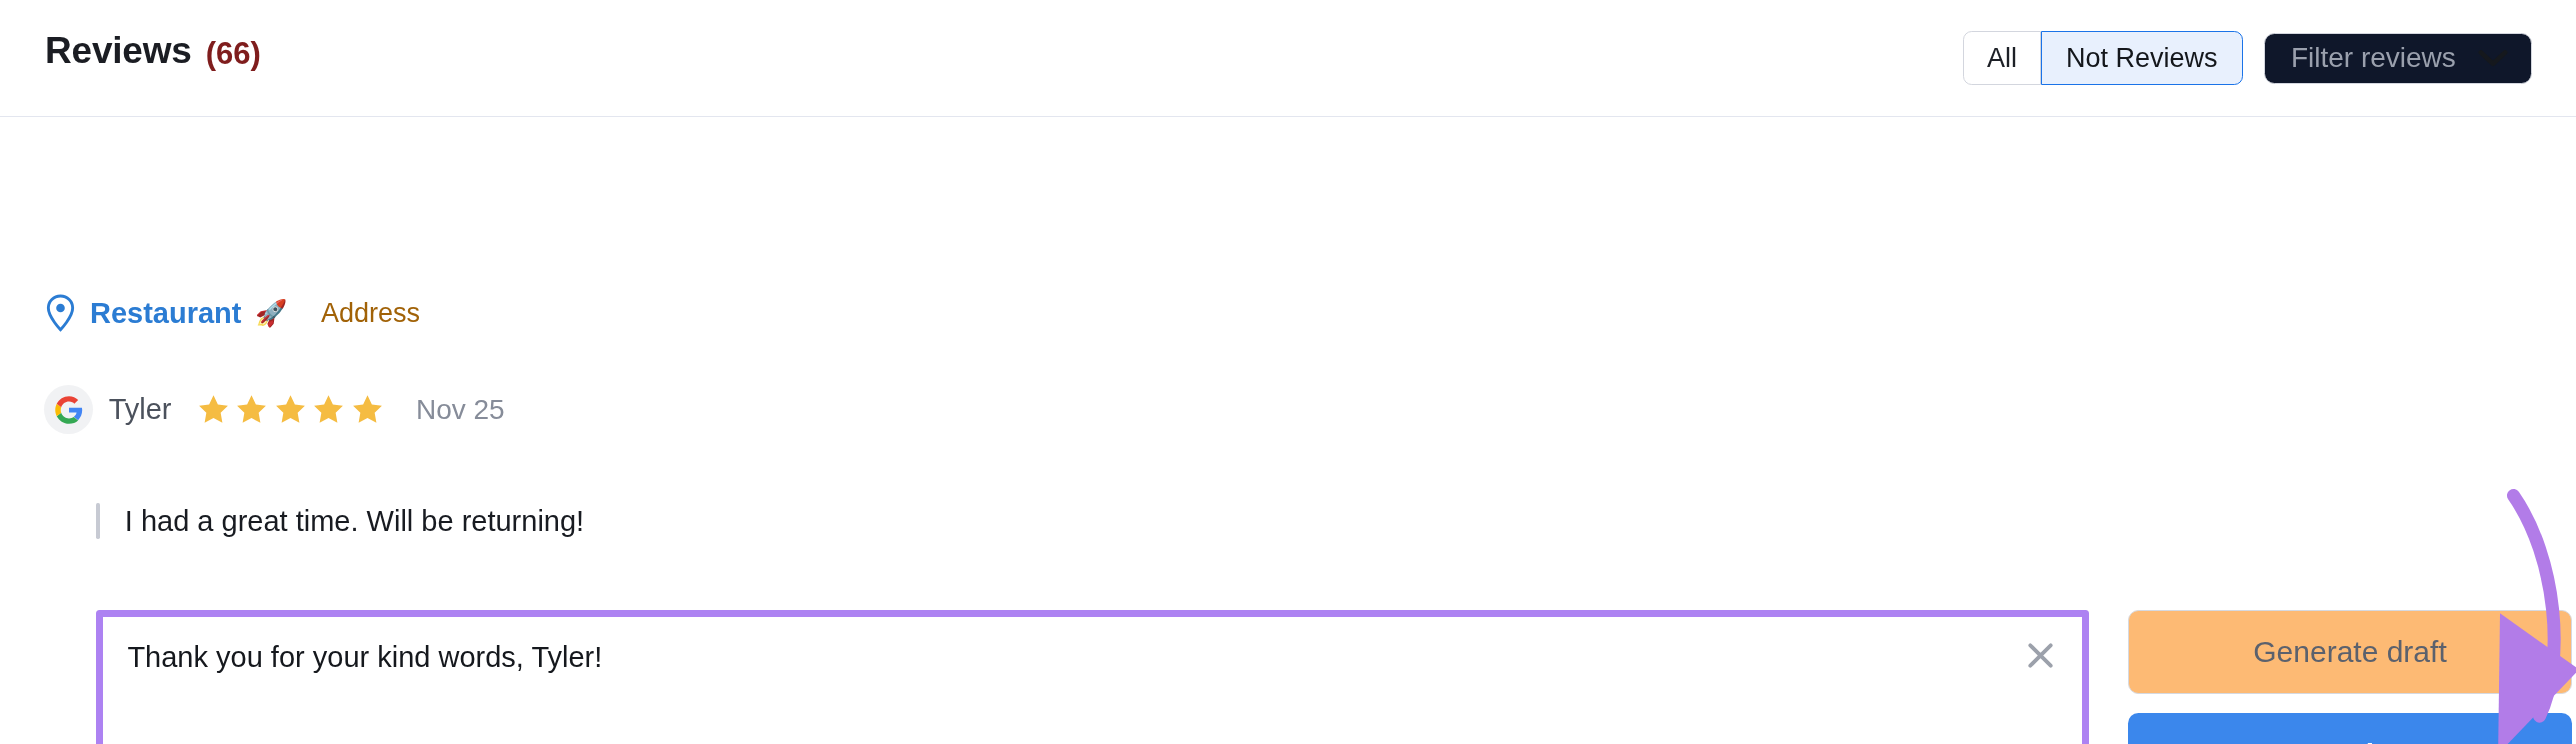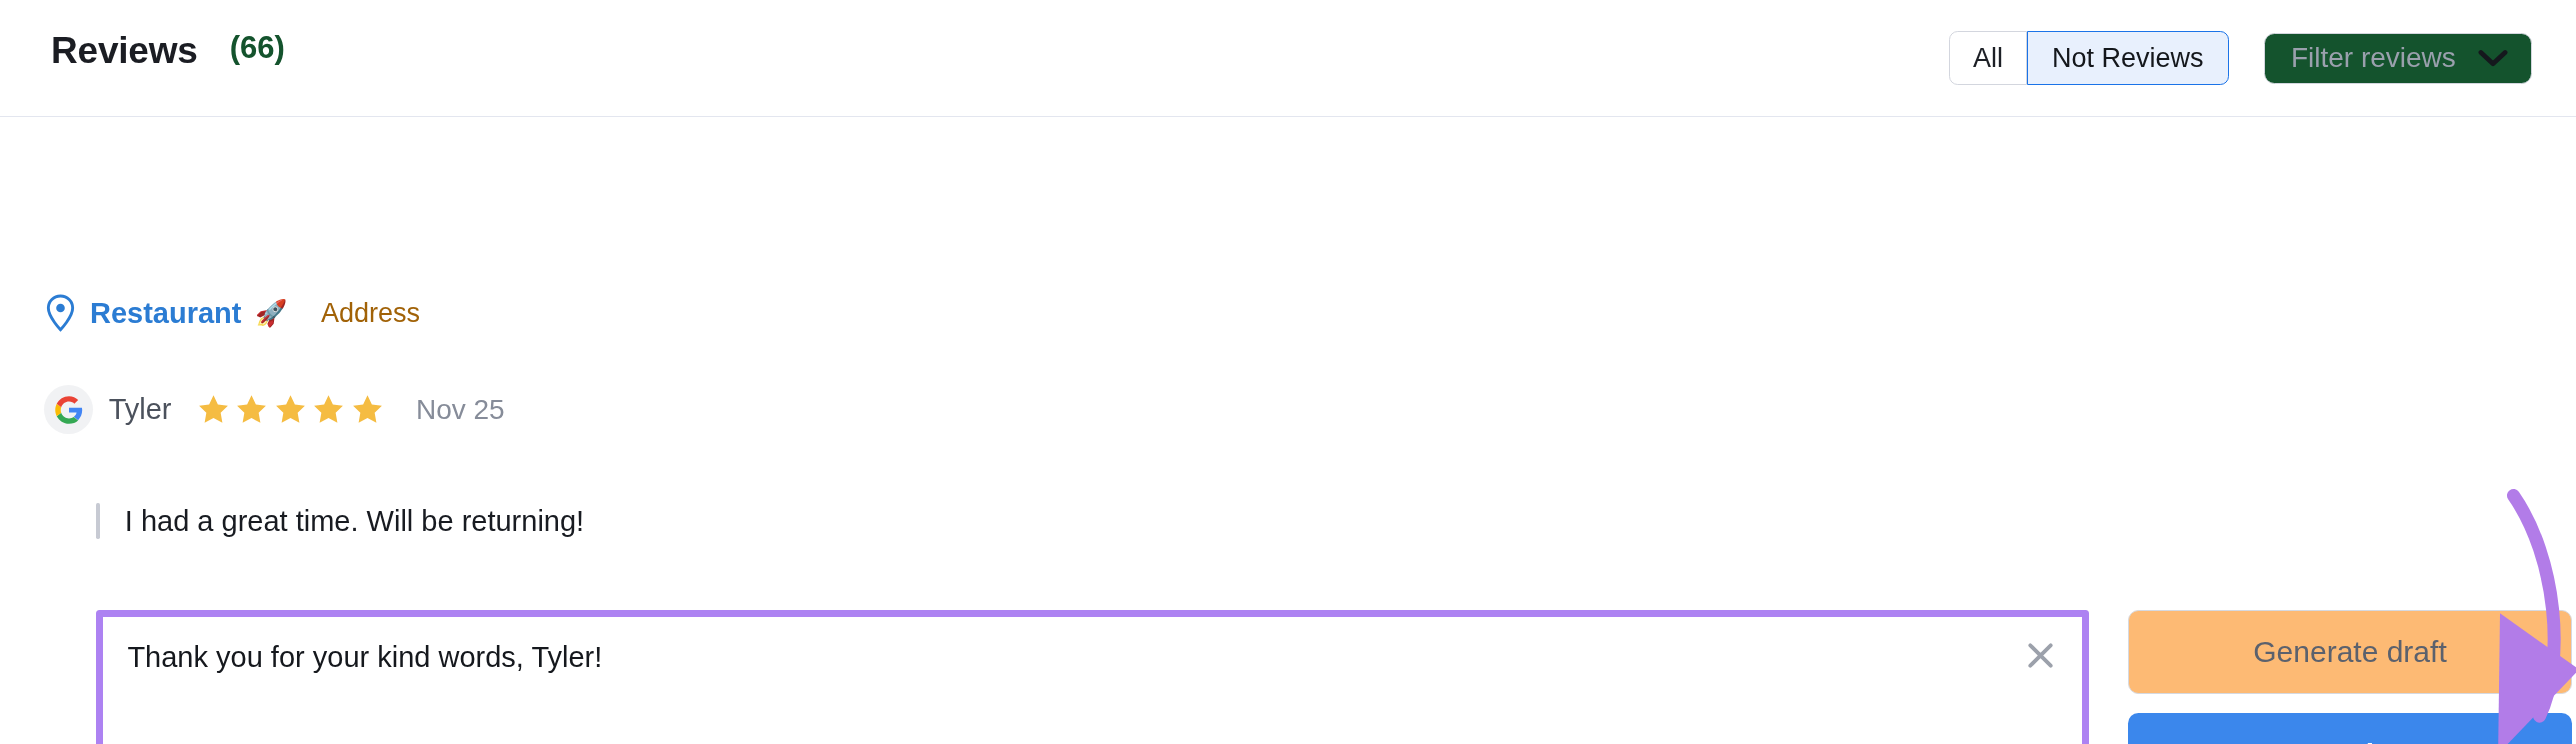--- a/index.html
+++ b/index.html
@@ -18,34 +18,33 @@
   .header {
     position: relative;
     height: 117px;
     border-bottom: 1.7px solid #e3e6ef;
     box-sizing: border-box;
   }
   .header-title {
     position: absolute;
     left: 45px; top: 30px;
     display: flex;
-    align-items: flex-start;
-    gap: 32px;
-    margin-left: 6px;
+    align-items: flex-end;
+    gap: 14px;
   }
   .header-title .main {
     font-size: 37px;
     font-weight: 700;
     color: #1b1d23;
     letter-spacing: -0.2px;
   }
   .header-title .count {
     font-size: 31px;
     font-weight: 700;
-    color: #14532d;
+    color: #7f1d1d;
   }
 
   .header-controls {
     position: absolute;
     right: 44px; top: 0;
     height: 116px;
     display: flex;
     align-items: center;
     gap: 0;
   }
@@ -75,21 +74,21 @@
     font-size: 27px;
     color: #20232b;
     white-space: nowrap;
   }
 
   
   .segmented {
     display: flex;
     align-items: stretch;
     height: 54px;
-    margin-right: 35px;
+    margin-right: 21px;
   }
   .seg-btn {
     display: flex;
     align-items: center;
     justify-content: center;
     font-size: 27px;
     color: #1d2026;
     background: #ffffff;
     border: 1.7px solid #d3d6de;
     box-sizing: border-box;
@@ -115,21 +114,21 @@
   .filter-select {
     display: flex;
     align-items: center;
     justify-content: space-between;
     gap: 22.6px;
     height: 51px;
     padding: 0 22.6px 0 26px;
     border: 1.7px solid #d3d6de;
     border-radius: 10.4px;
     box-sizing: border-box;
-    background: #14532d;
+    background: #0f172a;
   }
   .filter-select .ph {
     font-size: 28px;
     color: #9aa0ad;
     white-space: nowrap;
   }
   .chev { display: block; }
 
   
   .content { position: relative; padding: 0 0 0 0; }

